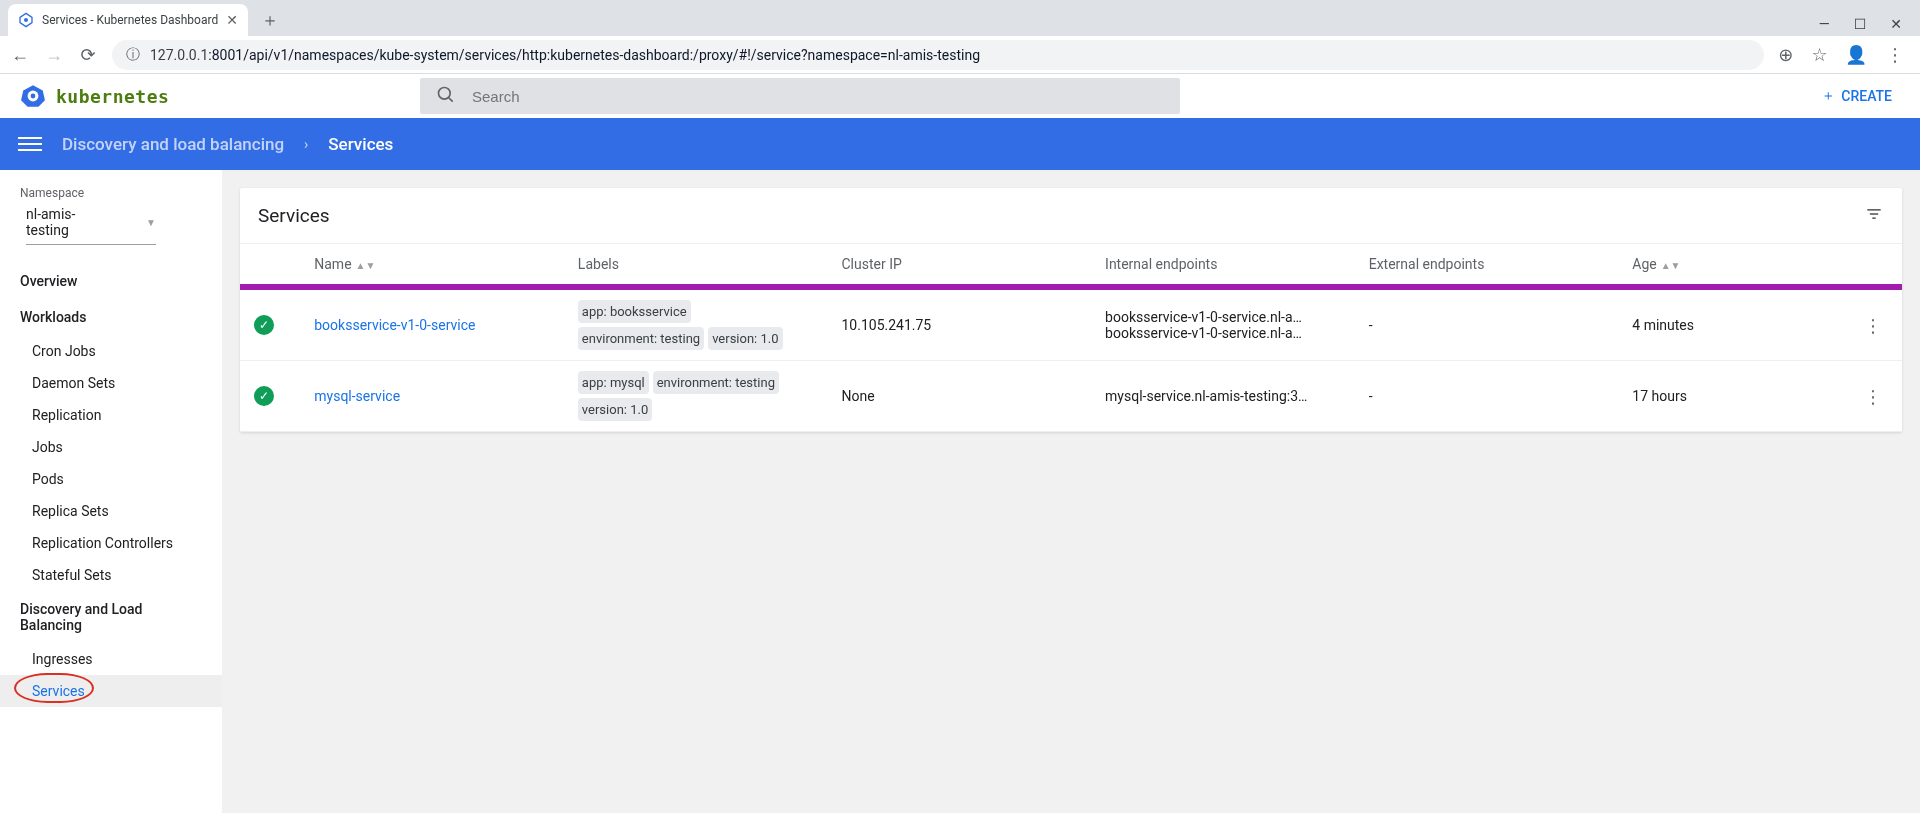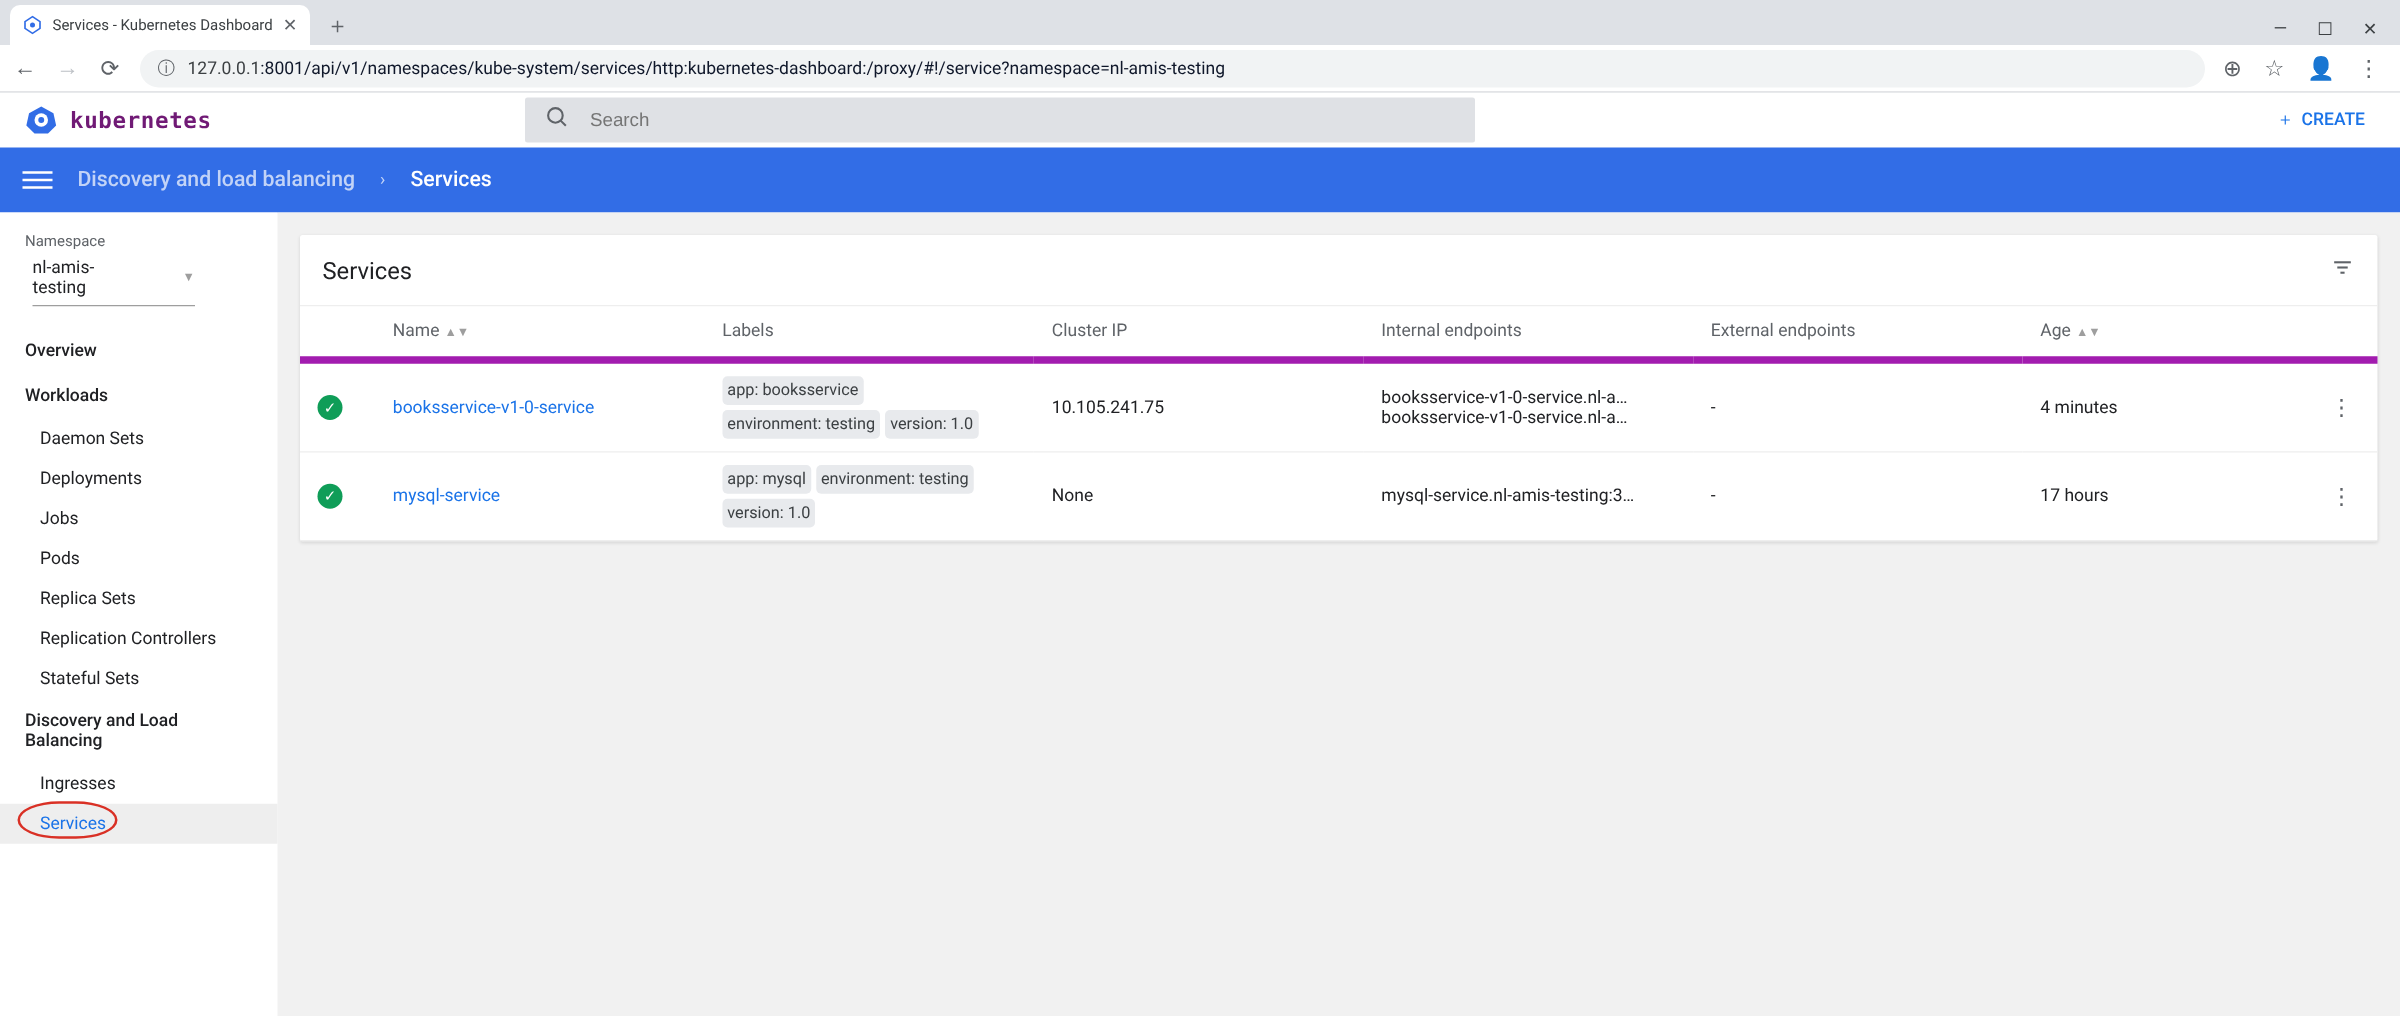--- a/index.html
+++ b/index.html
@@ -21,21 +21,21 @@
   .addr-bar { flex:1; background:#f1f3f4; border-radius: 16px; height: 30px; display:flex; align-items:center; padding-left: 14px; color:#3c4043; font-size:14px; gap:10px; }
   .addr-bar .info-icon { color:#5f6368; }
   .addr-text { white-space:nowrap; overflow:hidden; }
   .addr-text .muted { color:#0f172a; }
   .toolbar .right-icons { display:flex; gap:18px; align-items:center; color:#5f6368; padding-right:6px; }
   .toolbar .right-icons span { font-size:18px; cursor:pointer; }
 
   
   .app-header { height: 44px; display:flex; align-items:center; padding: 0 20px; gap: 20px; }
   .logo-wrap { display:flex; align-items:center; gap:10px; width: 380px; }
-  .logo-text { font-weight:700; font-size:18px; color:#701a75; font-family: "Segoe UI", monospace; letter-spacing: 0.5px; }
+  .logo-text { font-weight:700; font-size:18px; color:#4d7c0f; font-family: "Segoe UI", monospace; letter-spacing: 0.5px; }
   .search-bar { flex: 0 0 760px; background:#dfe1e5; height:36px; border-radius:2px; display:flex; align-items:center; padding-left:16px; gap:16px; }
   .search-bar .search-icon { color:#5f6368; }
   .search-input { border:none; background:transparent; font-size:15px; color:#5f6368; outline:none; width:100%; }
   .create-btn { margin-left:auto; color:#1a73e8; font-weight:500; font-size:14px; display:flex; align-items:center; gap:6px; cursor:pointer; padding-right:8px; }
 
   
   .blue-bar { background:#326de6; height:52px; display:flex; align-items:center; padding:0 18px; gap:20px; color:#fff; }
   .hamburger { width:24px; height:24px; cursor:pointer; display:flex; flex-direction:column; justify-content:center; gap:4px; }
   .hamburger div { height:2px; background:#fff; }
   .bc-item { font-size:17px; font-weight:500; opacity:0.7; cursor:pointer; }
@@ -147,22 +147,23 @@
 <div class="main">
   <div class="sidebar">
     <div class="ns-label">Namespace</div>
     <div class="ns-select">
       <span>nl-amis-testing</span>
       <span style="color:#9e9e9e;font-size:10px;">▼</span>
     </div>
     <div class="side-section">Overview</div>
     <div class="side-section">Workloads</div>
     <div id="workloads-list">
+        <div class="side-item">Cron Jobs</div>
         <div class="side-item">Daemon Sets</div>
-        <div class="side-item">Deployments</div>
+        <div class="side-item">Replication</div>
         <div class="side-item">Jobs</div>
         <div class="side-item">Pods</div>
         <div class="side-item">Replica Sets</div>
         <div class="side-item">Replication Controllers</div>
         <div class="side-item">Stateful Sets</div>
       </div>
     <div class="side-section">Discovery and Load Balancing</div>
     <div id="dlb-list">
         <div class="side-item">Ingresses</div>
         <div class="side-item active">Services<div class="red-circle"></div></div>

